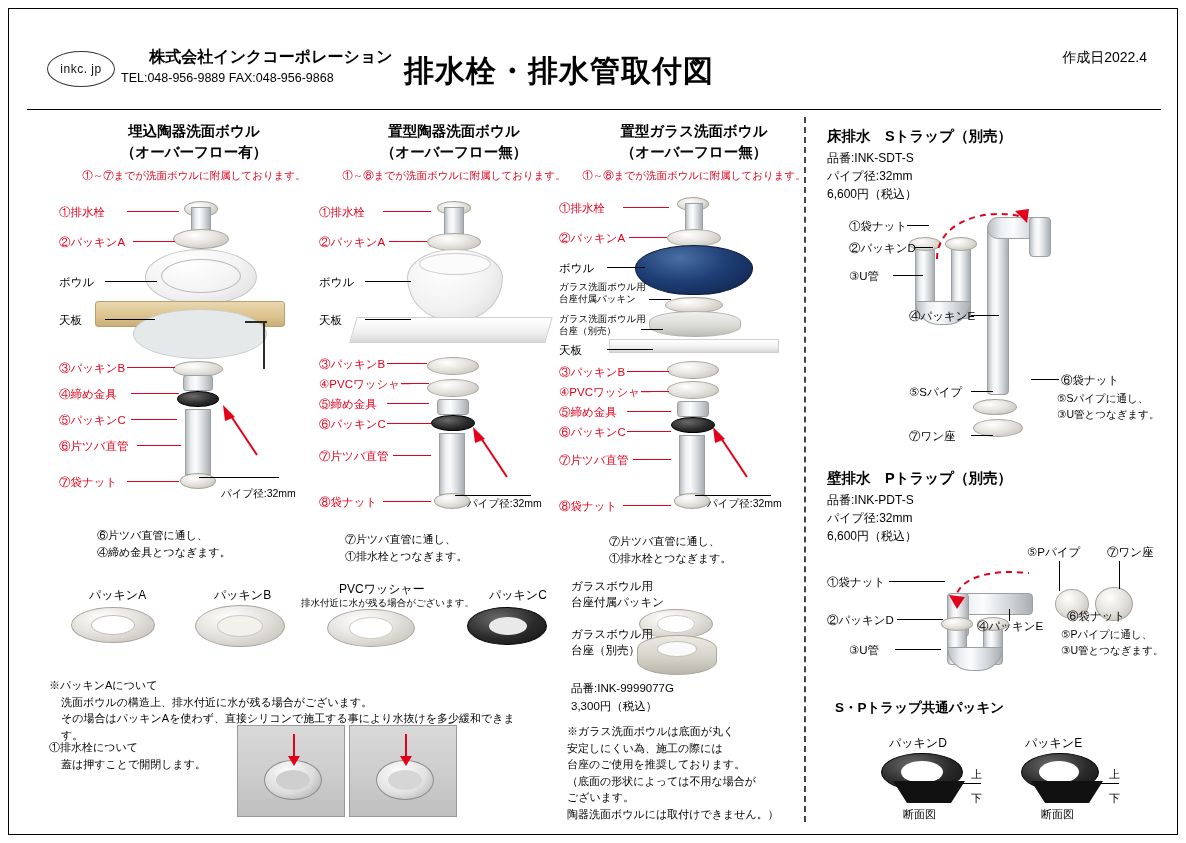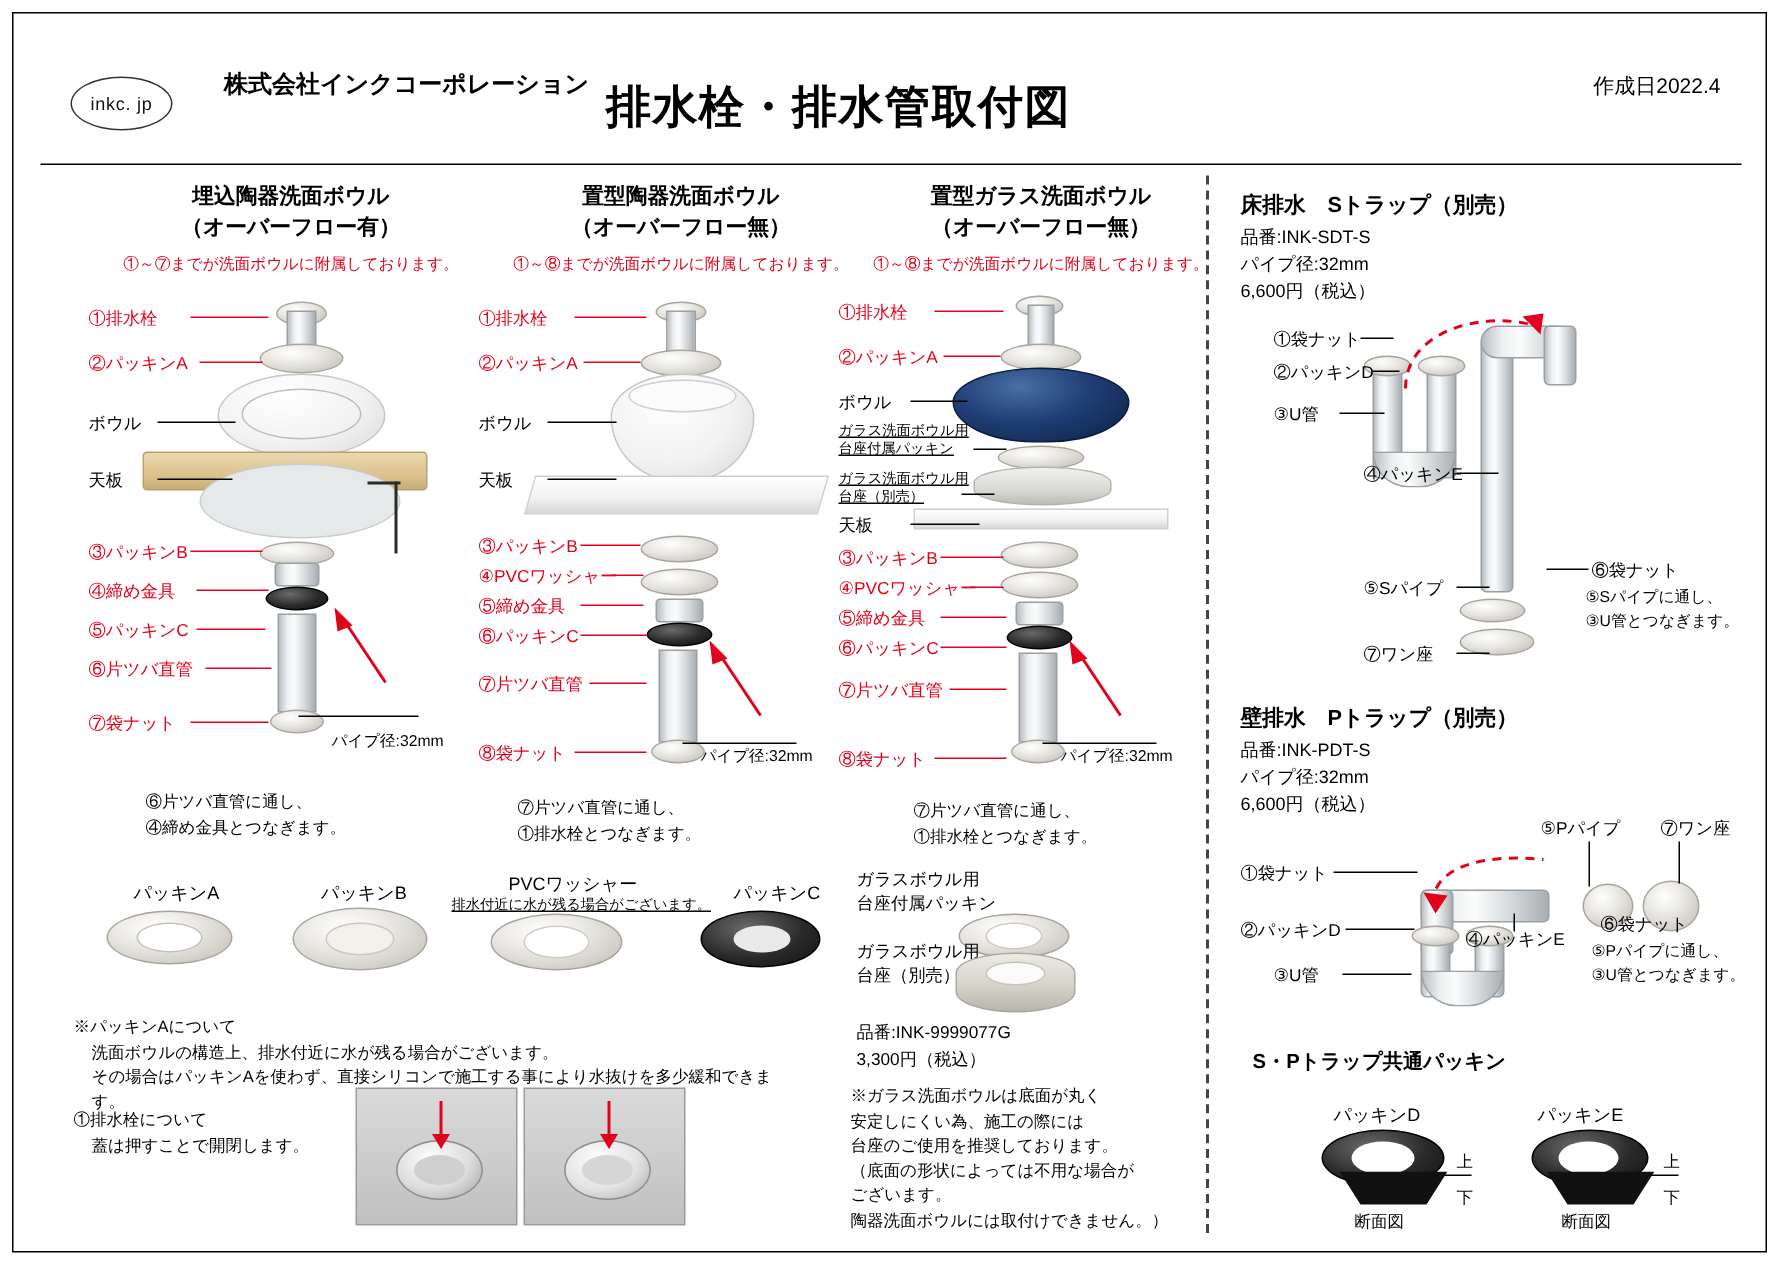--- a/index.html
+++ b/index.html
@@ -52,21 +52,21 @@
   .col { position:absolute; top:112px; }
   .col-title {
     text-align:center; font-size:14.5px; font-weight:bold; line-height:1.45;
   }
   .col-note {
     text-align:center; font-size:10.5px; color:#e2001a; margin-top:6px;
   }
   .lbl { font-size:11.5px; white-space:nowrap; }
   .lbl.red { color:#e2001a; }
   .lbl.blk { color:#000; }
-  .lbl.sm { font-size:9.5px;text-decoration:underline; }
+  .lbl.sm { font-size:9.5px; }
   .abs { position:absolute; }
   .footnote { font-size:11px; line-height:1.5; }
   
   .pipe {
     background:linear-gradient(90deg,#b9bdc0 0%, #eceff1 22%, #fbfcfc 42%, #d6dadd 70%, #a9aeb2 100%);
     border:1px solid #9aa0a4;
   }
   .ring {
     border-radius:50%;
     background:radial-gradient(ellipse at 38% 30%, #ffffff 0%, #e6e4df 45%, #bdbab2 100%);
@@ -105,20 +105,21 @@
 </head>
 <body>
 
 <div class="sheet">
 
   <div class="hdr-logo">
     <span>inkc. jp</span>
   </div>
   <div class="hdr-company">株式会社インクコーポレーション</div>
   <div class="hdr-addr">
+    <div>TEL:048-956-9889  FAX:048-956-9868</div>
   </div>
   <div class="hdr-title">排水栓・排水管取付図</div>
   <div class="hdr-date">作成日2022.4</div>
   <div class="hdr-rule"></div>
   <div class="vsep"></div>
 
   <div class="col" style="left:60px; width:250px;">
     <div class="col-title">
       <div>埋込陶器洗面ボウル</div>
       <div>（オーバーフロー有）</div>

